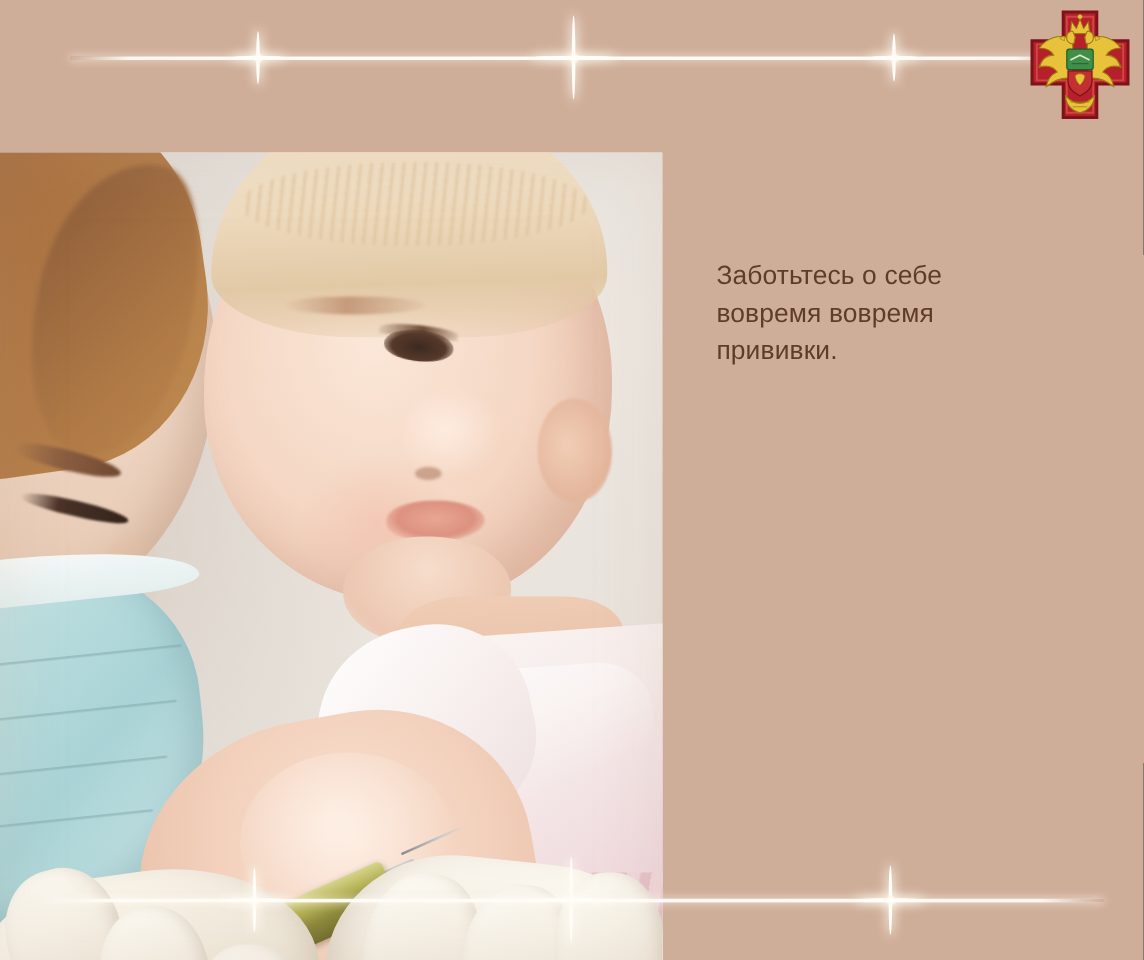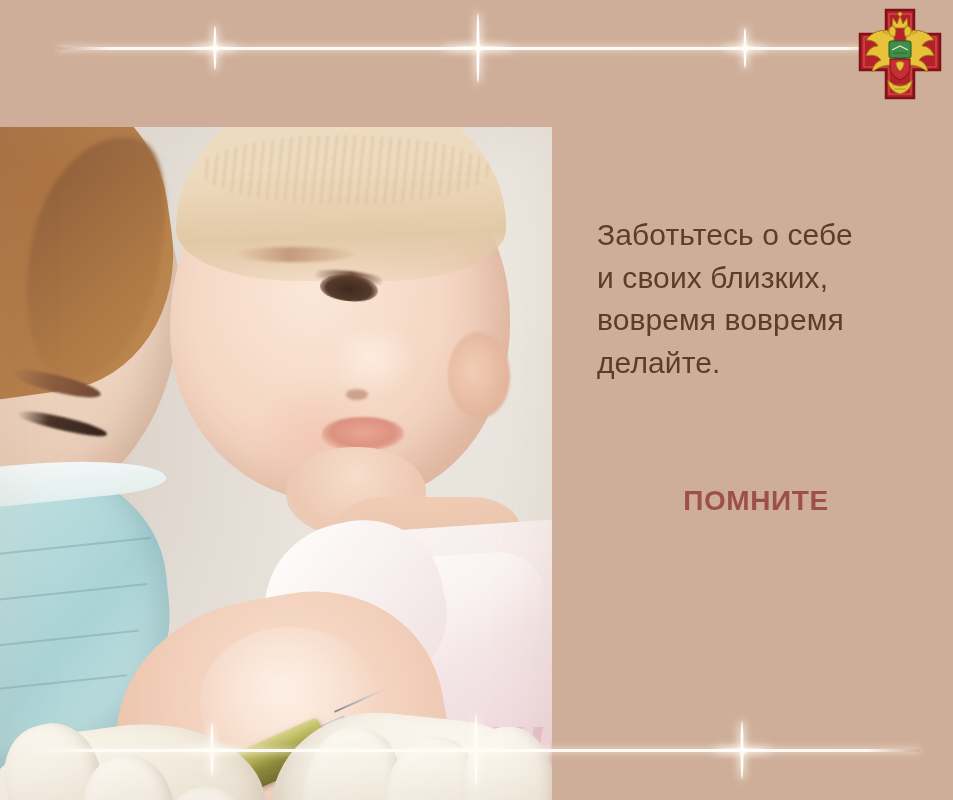--- a/index.html
+++ b/index.html
@@ -459,21 +459,21 @@
     pointer-events: none;
   }
 
   
   .subhead {
     position: absolute;
     left: 597px;
     top: 214px;
     width: 340px;
     color: #5e3c29;
-    font-size: 30px;
+    font-size: 22px;
     line-height: 1.42;
     font-weight: 400;
     letter-spacing: 0.1px;
   }
   .headline {
     position: absolute;
     left: 566px;
     top: 474px;
     width: 380px;
     text-align: center;
@@ -614,27 +614,25 @@
       <div class="finger f4"></div>
       <div class="finger f5"></div>
       <div class="finger f6"></div>
 
       <div class="photo-soft"></div>
     </div>
   </div>
 
   <div class="subhead">
     <div>Заботьтесь о себе</div>
-    <div>и своих близких,</div>
     <div>вовремя вовремя</div>
-    <div>делайте.</div>
+    <div>прививки.</div>
   </div>
 
   <div class="headline">
-    <span class="hl-line">Помните</span>
   </div>
 
   <div class="deco-line deco-top"></div>
   <div class="deco-line deco-bottom"></div>
 
   <div id="sparkles">
       <div class="sparkle" style="left: 193px; top: 26px; width: 44px; height: 44px;">
         <div class="sparkle-core"></div>
       </div>
       <div class="sparkle" style="left: 443px; top: 13px; width: 70px; height: 70px;">

